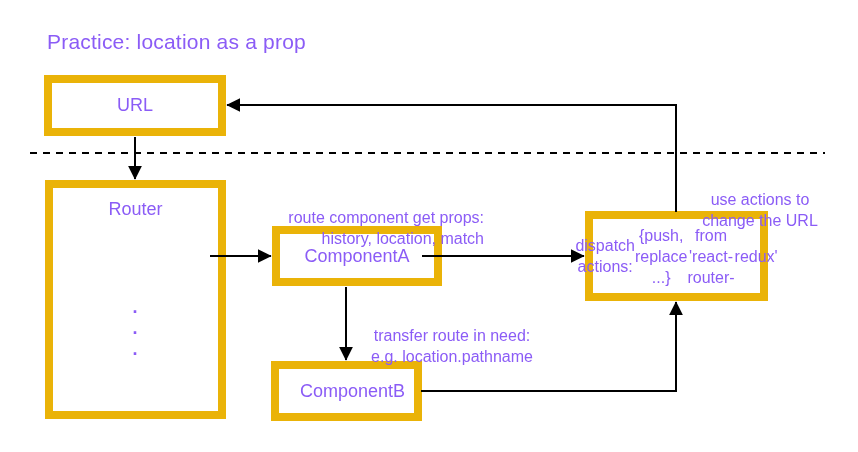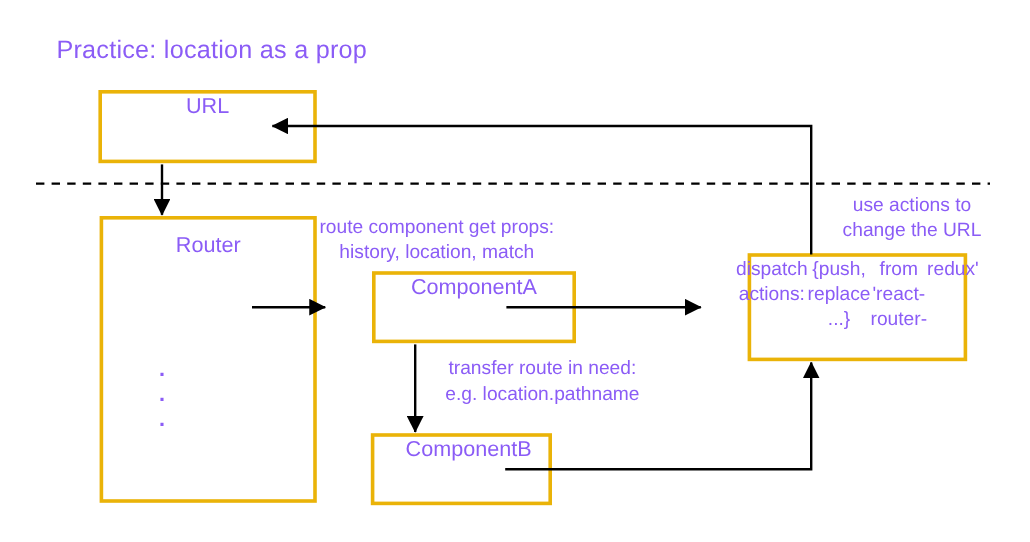--- a/index.html
+++ b/index.html
@@ -16,44 +16,44 @@
     position: absolute;
     left: 47px;
     top: 30px;
     font-size: 21px;
     letter-spacing: 0.2px;
   }
   .box {
     position: absolute;
     box-sizing: border-box;
     background: #ffffff;
-    border: 3px solid #eab308;
+    border: 8px solid #eab308;
     display: flex;
-    align-items: flex-start;
+    align-items: center;
     justify-content: center;
     font-size: 18px;
-    margin-left: 38px;
   }
   #url-box        { left: 44px;  top: 75px;  width: 182px; height: 61px; }
   #router-box     { left: 45px;  top: 180px; width: 181px; height: 239px;
                     display: block; }
   #router-label   { text-align: center; padding-top: 11px; font-size: 18px; }
   #route-box      { left: 61px;  top: 226px; width: 150px; height: 60px; }
   #component-a-box{ left: 272px; top: 226px; width: 170px; height: 60px; }
   #component-b-box{ left: 271px; top: 361px; width: 151px; height: 60px; padding-left: 12px; }
   #dispatch-box   { left: 585px; top: 211px; width: 183px; height: 90px;
                     flex-direction: row; font-size: 16px; line-height: 21px;
                     text-align: center; }
   .note {
     position: absolute;
     text-align: center;
     font-size: 16px;
     line-height: 21px;
+    margin-top: 28px;
   }
-  #note-route-props { left: 244px; top: 179px; width: 240px; }
+  #note-route-props { left: 244px; top: 179px; width: 240px; text-align: right; }
   #note-transfer    { left: 351px; top: 297px; width: 202px; }
   #note-use-actions { left: 680px; top: 161px; width: 160px; }
   #router-dots {
     position: absolute;
     left: 127px;
     top: 297px;
     width: 16px;
     text-align: center;
     font-size: 18px;
     line-height: 21px;

